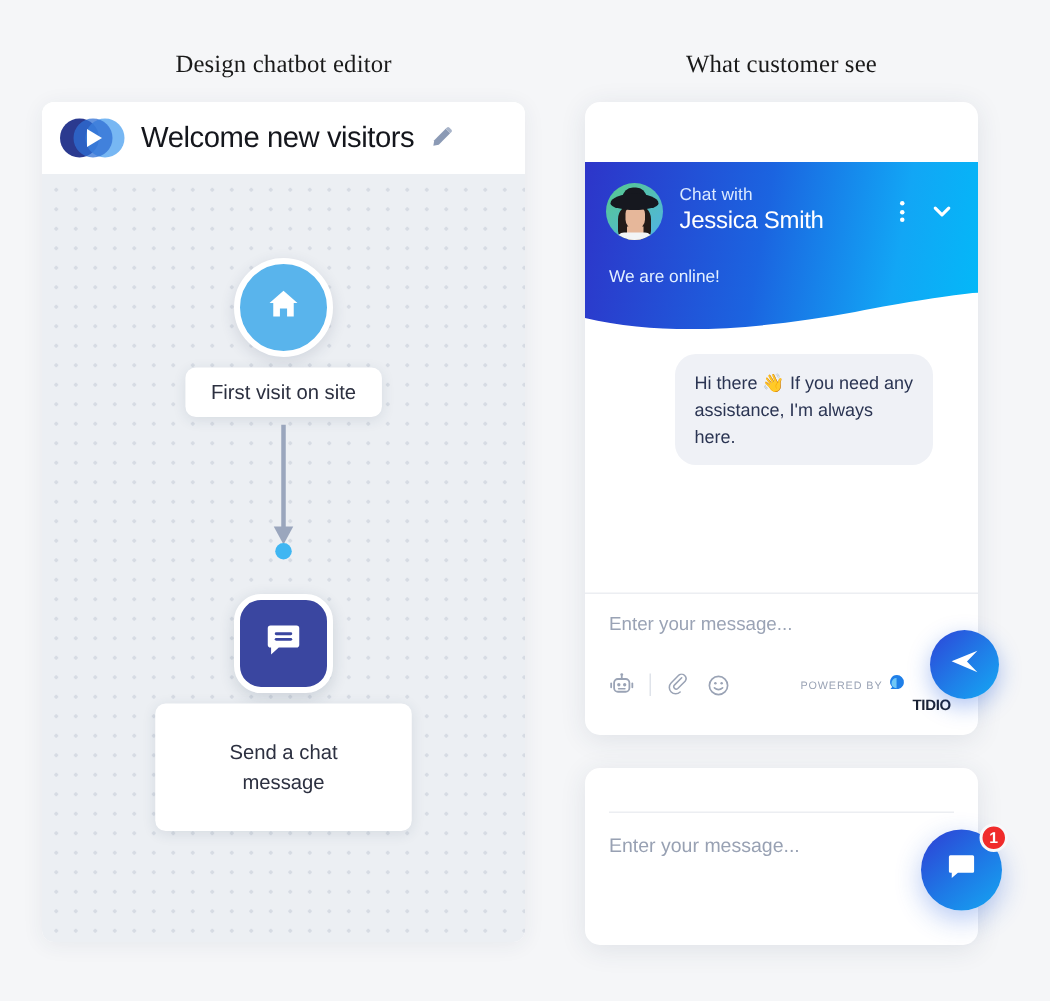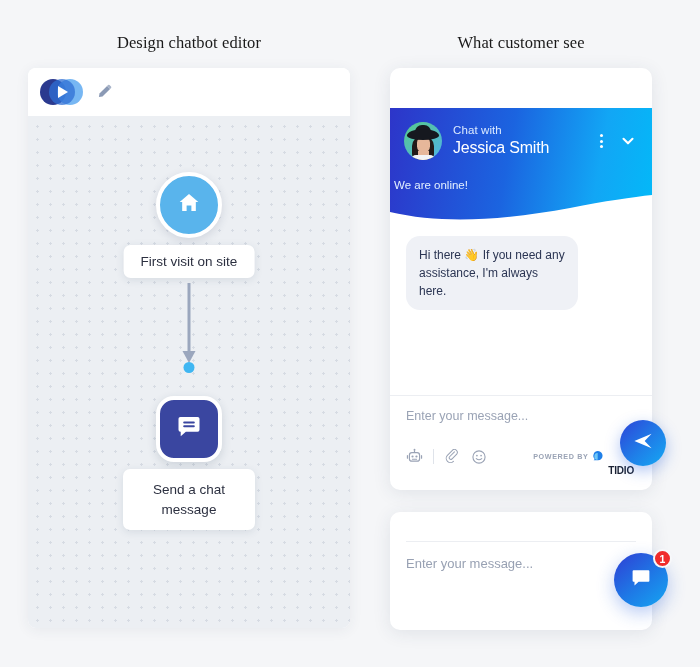--- a/index.html
+++ b/index.html
@@ -154,24 +154,24 @@
     width: 66px; height: 66px;
     border-radius: 18px;
     background: #3a46a0;
     border: 4px solid #fff;
     box-shadow: 0 3px 10px rgba(40,60,90,.16);
     display: flex; align-items: center; justify-content: center;
     cursor: pointer;
   }
   #label-action {
     top: 353px;
-    padding: 11px 22px;
+    padding: 23px 22px;
     line-height: 1.45;
     white-space: normal;
-    width: 132px;
+    width: 171px;
   }
 
   
   #chat-widget {
     position: absolute;
     left: 390px; top: 68px;
     width: 262px; height: 422px;
     background: #fff;
     border-radius: 10px;
     box-shadow: 0 3px 18px rgba(40,55,85,.10);
@@ -266,28 +266,29 @@
   }
   #kebab-icon i {
     width: 3px; height: 3px; border-radius: 50%; background: #fff;
     display: block;
   }
 
   #chat-status {
     position: relative; z-index: 2;
     color: #e3f0ff;
     font-size: 11.5px;
-    padding: 19px 0 0 4px;
+    padding: 19px 0 0 16px;
   }
 
   
   #chat-body {
     height: 208px;
     padding: 16px 16px 0 16px;
     background: #fff;
+    margin-left: 44px;
   }
   #bot-bubble {
     background: #eff1f6;
     border-radius: 14px;
     padding: 10px 13px;
     font-size: 12px;
     line-height: 1.5;
     color: #2b3553;
     max-width: 172px;
   }
@@ -316,21 +317,21 @@
   }
   #powered-by {
     margin-left: auto;
     display: flex; align-items: center; gap: 4px;
     padding-right: 2px;
   }
   #powered-by-text {
     font-size: 7.2px;
     letter-spacing: .6px;
     color: #9aa3b5;
-    font-weight: bold;
+    font-weight: normal;
   }
   #tidio-word {
     font-size: 10px;
     letter-spacing: -.2px;
     color: #1b2233;
     font-weight: bold;
     margin-top: 28px;
   }
 
   #send-button {
@@ -402,20 +403,21 @@
 
 <div id="editor-panel">
 
   <div id="editor-topbar">
     <div id="editor-logo">
       <span class="c-dark"></span>
         <span class="c-light"></span>
         <span class="c-mid"></span>
         <span class="play"></span>
     </div>
+    <div id="editor-title">Welcome new visitors</div>
     <div id="edit-pencil">
       <svg width="16" height="16" viewBox="0 0 16 16">
         <path d="M11.1 1.9l3 3-7.6 7.6-3.6.6.6-3.6z" fill="#8b9ab5"></path>
         <path d="M11.1 1.9l3 3 .9-.9a1.1 1.1 0 0 0 0-1.5l-1.5-1.5a1.1 1.1 0 0 0-1.5 0z" fill="#a8b4c9"></path>
       </svg>
     </div>
   </div>
 
   <div id="flow-canvas">
 

